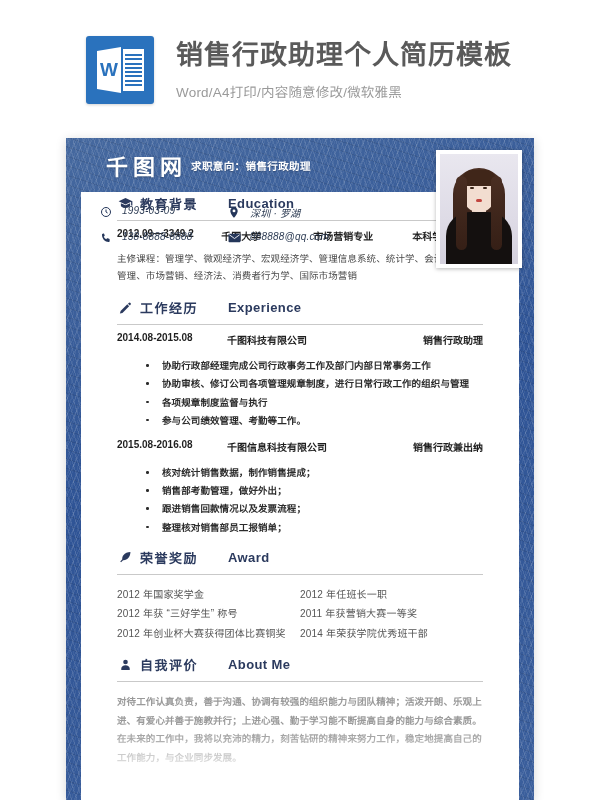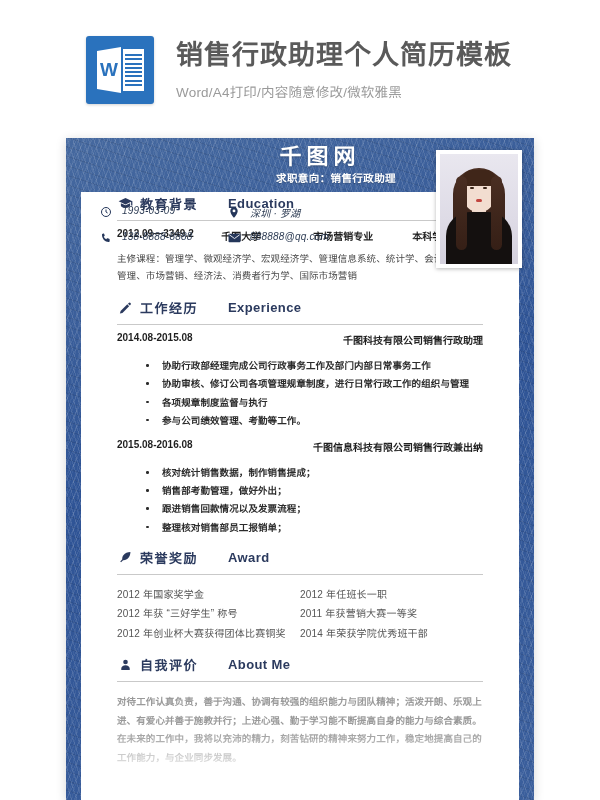--- a/index.html
+++ b/index.html
@@ -126,32 +126,31 @@
   
   .banner {
     position: absolute;
     left: 0; top: 0;
     width: 468px;
     height: 54px;
     display: flex;
     align-items: center;
     padding-left: 40px;
     box-sizing: border-box;
-    flex-direction: column;
   }
   .brand {
     font-size: 22px;
     font-weight: bold;
     color: #ffffff;
     letter-spacing: 5px;
     text-shadow: 0 1px 2px rgba(0,0,0,0.25);
     white-space: nowrap;
   }
   .objective {
-    margin-left: 32px;
+    margin-left: 4px;
     font-size: 10.5px;
     font-weight: bold;
     color: #ffffff;
     letter-spacing: 0.4px;
     white-space: nowrap;
     text-shadow: 0 1px 1px rgba(0,0,0,0.22);
   }
 
   
   .photo-frame {
@@ -316,21 +315,21 @@
   
   .job-head {
     display: flex;
     font-size: 10px;
     font-weight: bold;
     color: #1f1f1f;
     margin-top: 3px;
     margin-bottom: 4px;
   }
   .job-head .j1 { width: 110px; }
-  .job-head .j2 { flex: 1; text-align: right; }
+  .job-head .j2 { flex: 1; }
   .job-head .j3 { text-align: right; }
   .bullets { margin: 11px; padding: 0; list-style: none; }
   .bullets li {
     position: relative;
     font-size: 9.5px;
     font-weight: bold;
     color: #2c2c2c;
     line-height: 1.6;
     padding-left: 34px;
     margin-bottom: 3px;

